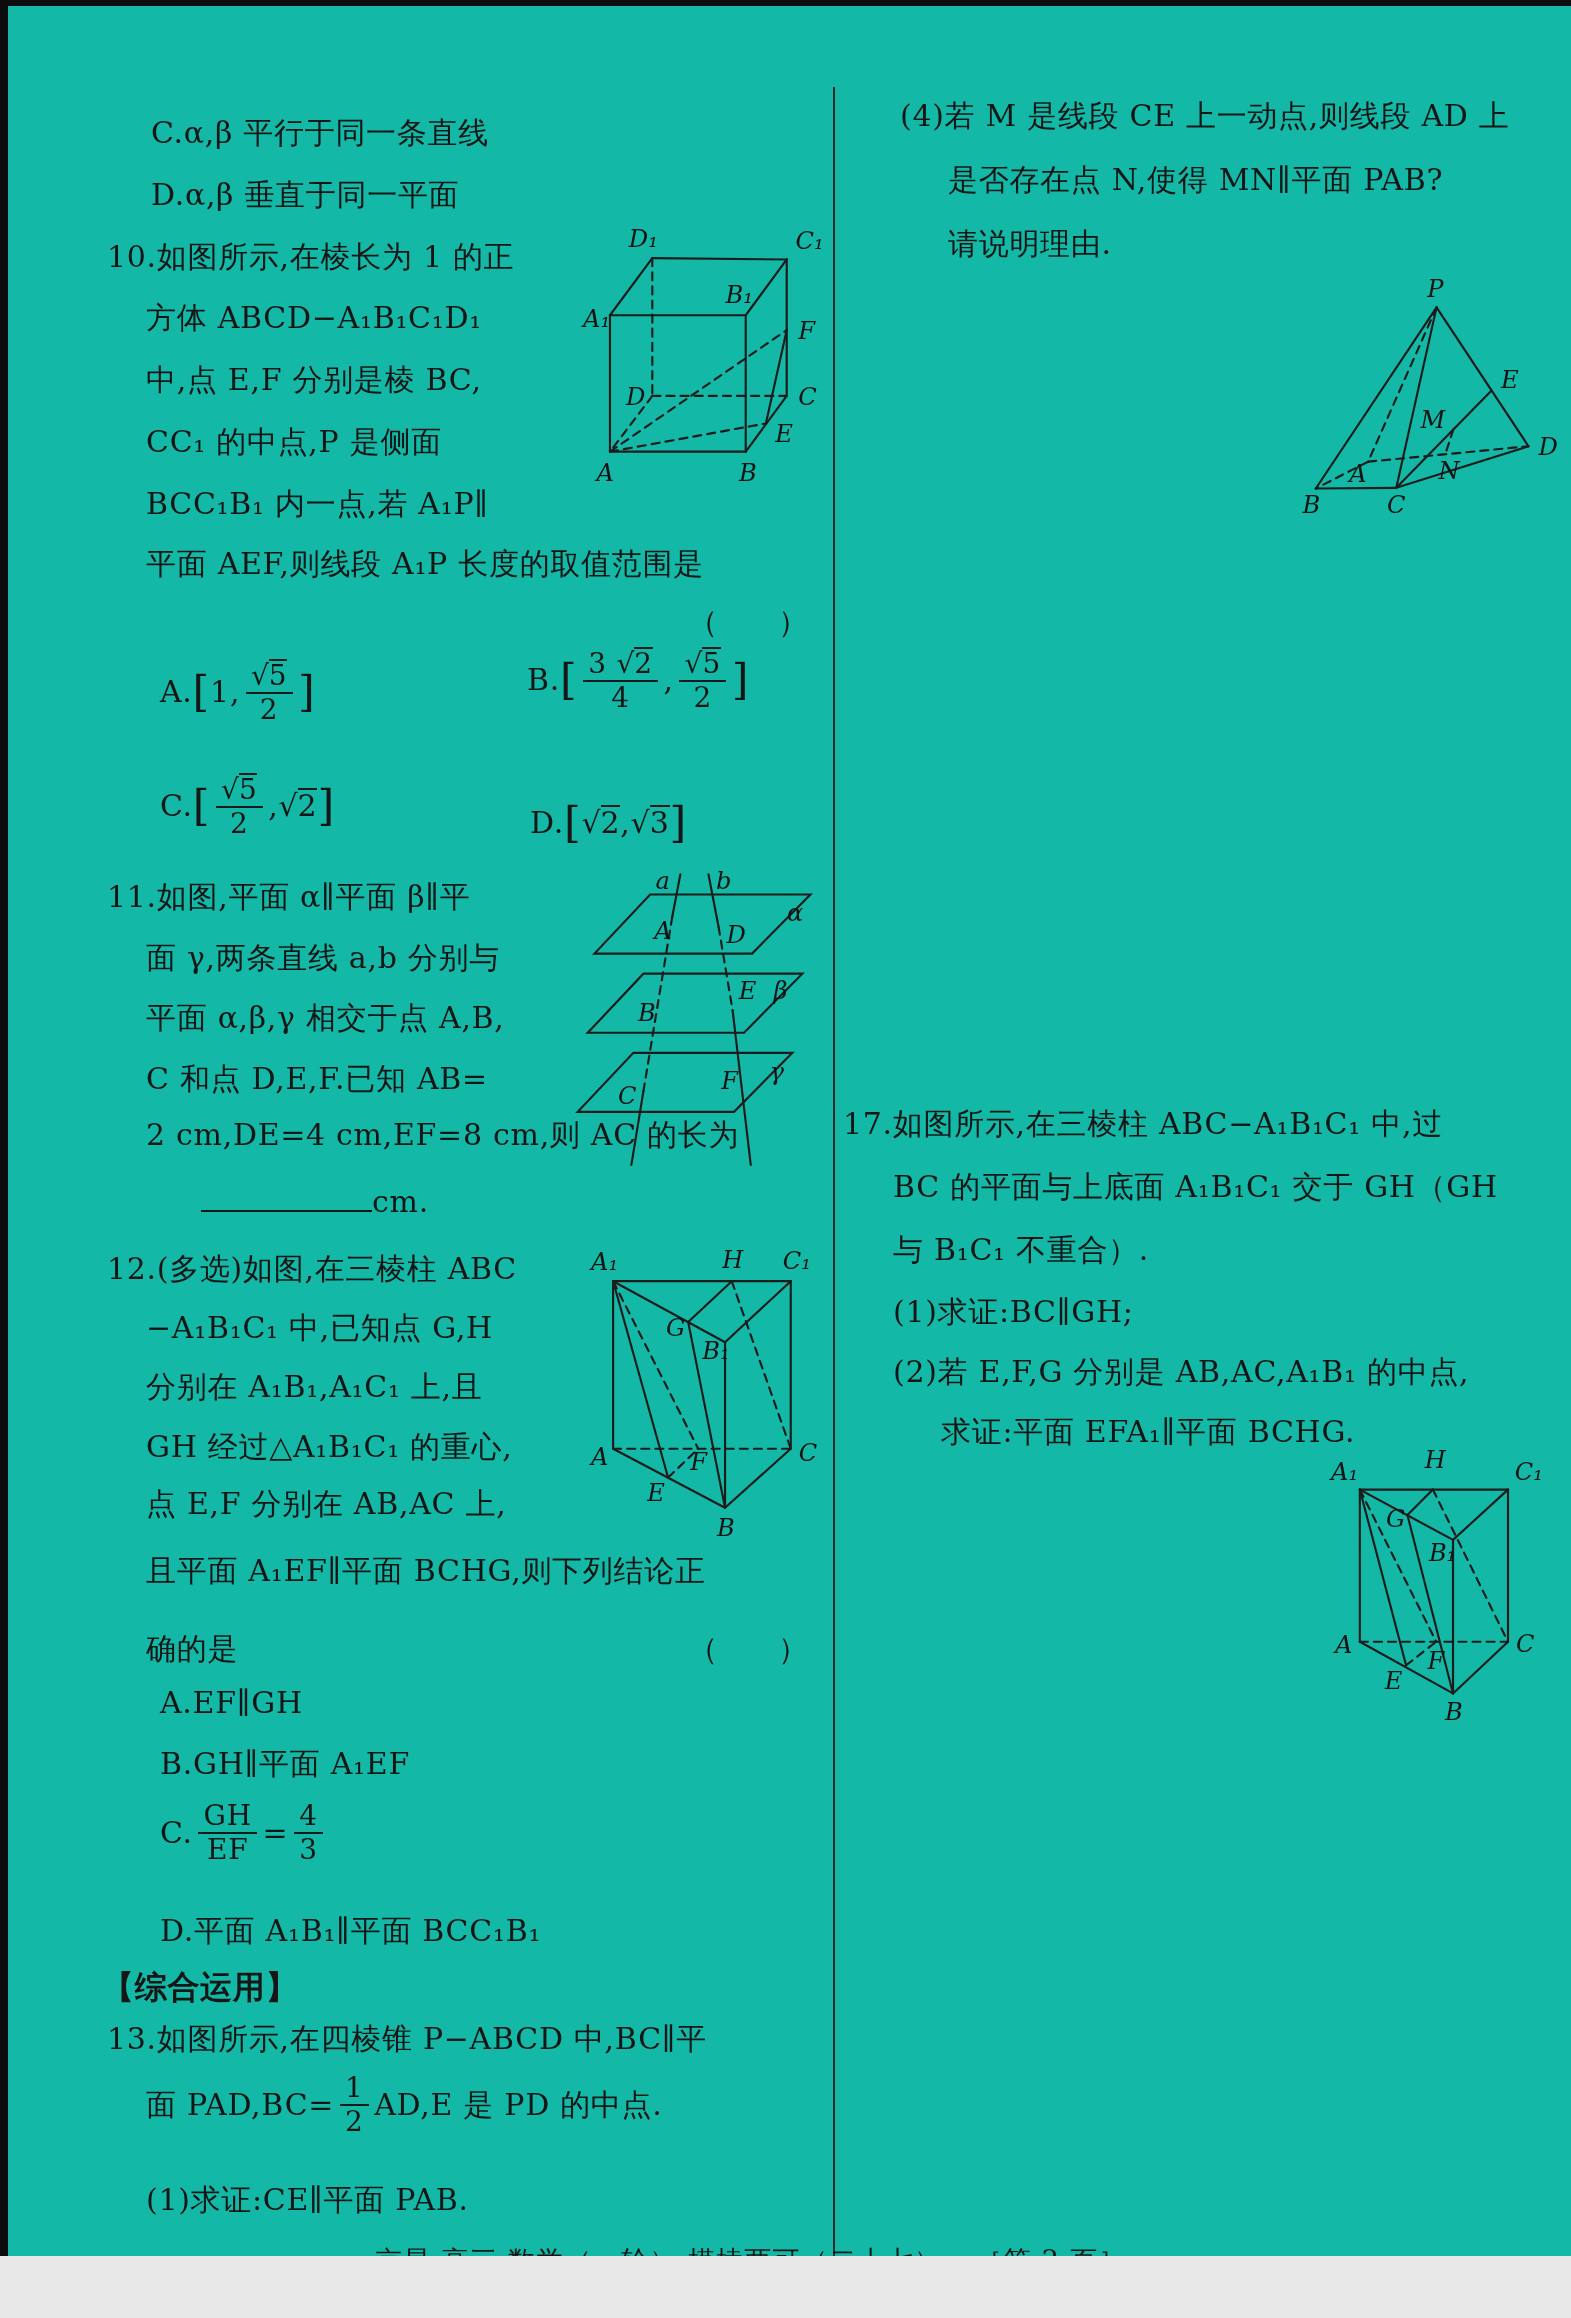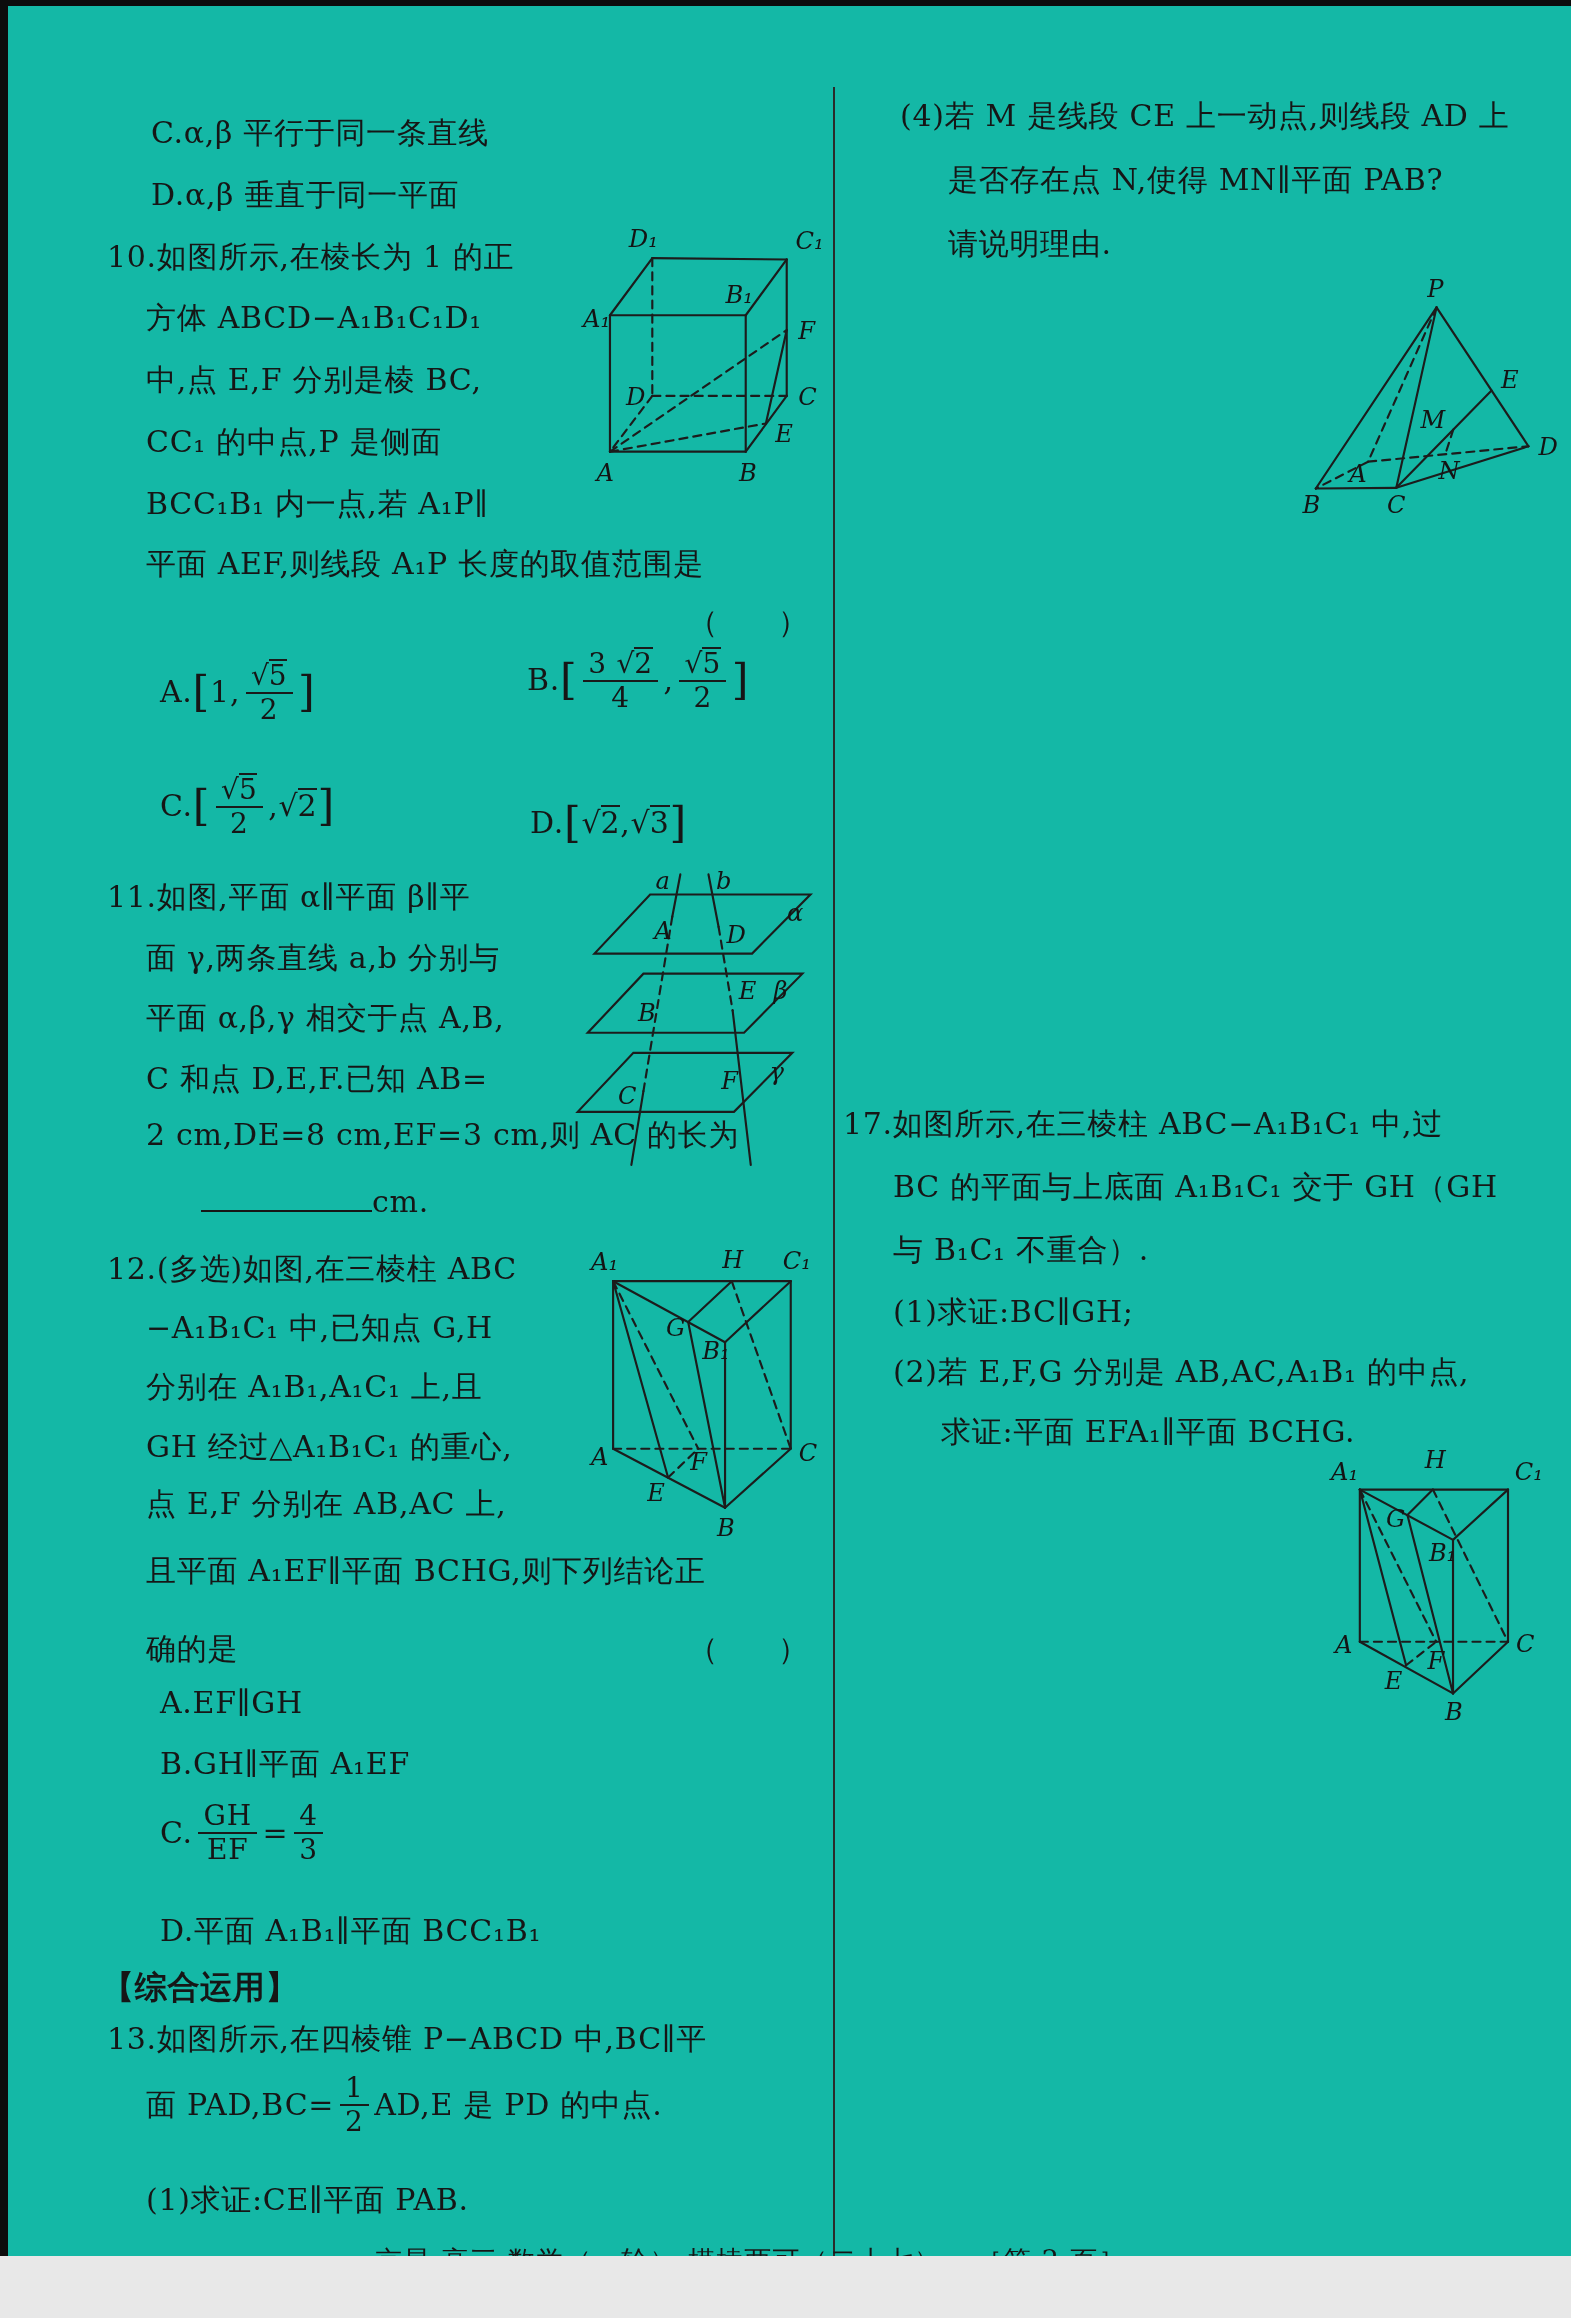--- a/index.html
+++ b/index.html
@@ -86,21 +86,21 @@
     <span><span class="rad">√</span><span class="ov">2</span></span>
     <span>,</span>
     <span><span class="rad">√</span><span class="ov">3</span></span>
     <span class="big">]</span>
   </div>
 
   <div class="t" style="left:107px;top:878px">11.如图,平面 α∥平面 β∥平</div>
   <div class="t" style="left:146px;top:939px">面 γ,两条直线 a,b 分别与</div>
   <div class="t" style="left:146px;top:999px">平面 α,β,γ 相交于点 A,B,</div>
   <div class="t" style="left:146px;top:1060px">C 和点 D,E,F.已知 AB=</div>
-  <div class="t" style="left:146px;top:1116px">2 cm,DE=8 cm,EF=3 cm,则 AC 的长为</div>
+  <div class="t" style="left:146px;top:1116px">2 cm,DE=4 cm,EF=8 cm,则 AC 的长为</div>
   <div class="t" style="left:201px;top:1176px"><span class="blank"></span><span>cm.</span></div>
 
   <div class="t" style="left:107px;top:1250px">12.(多选)如图,在三棱柱 ABC</div>
   <div class="t" style="left:146px;top:1309px">−A₁B₁C₁ 中,已知点 G,H</div>
   <div class="t" style="left:146px;top:1368px">分别在 A₁B₁,A₁C₁ 上,且</div>
   <div class="t" style="left:146px;top:1428px">GH 经过△A₁B₁C₁ 的重心,</div>
   <div class="t" style="left:146px;top:1485px">点 E,F 分别在 AB,AC 上,</div>
   <div class="t" style="left:146px;top:1552px">且平面 A₁EF∥平面 BCHG,则下列结论正</div>
   <div class="t" style="left:146px;top:1630px">确的是</div>
   <div class="t paren" style="left:688px;top:1630px">（　　）</div>

